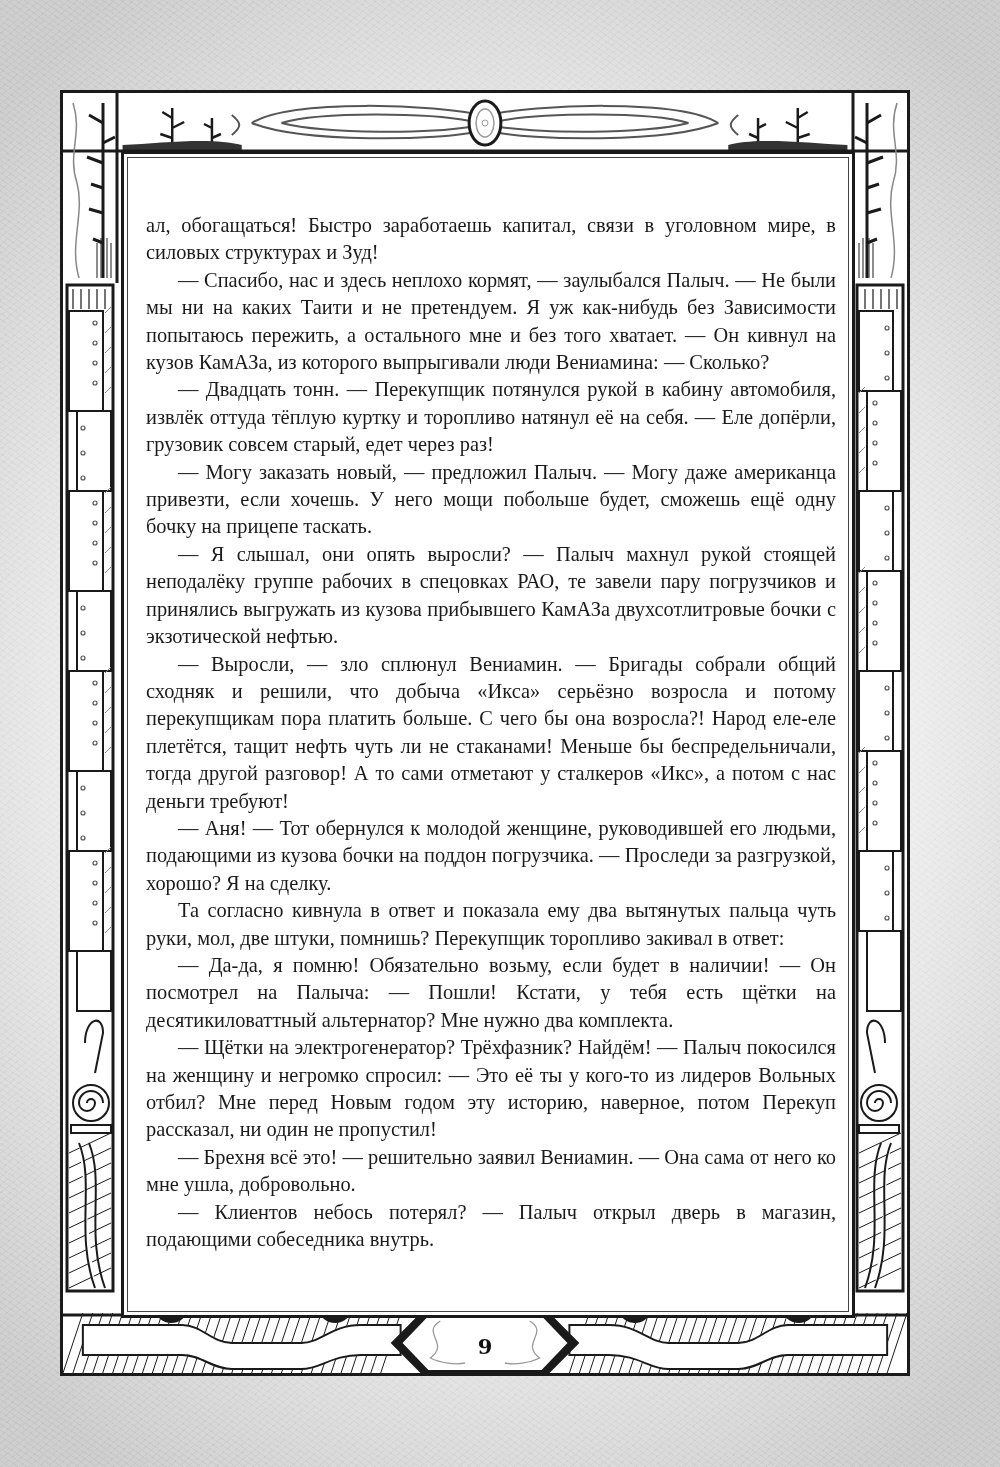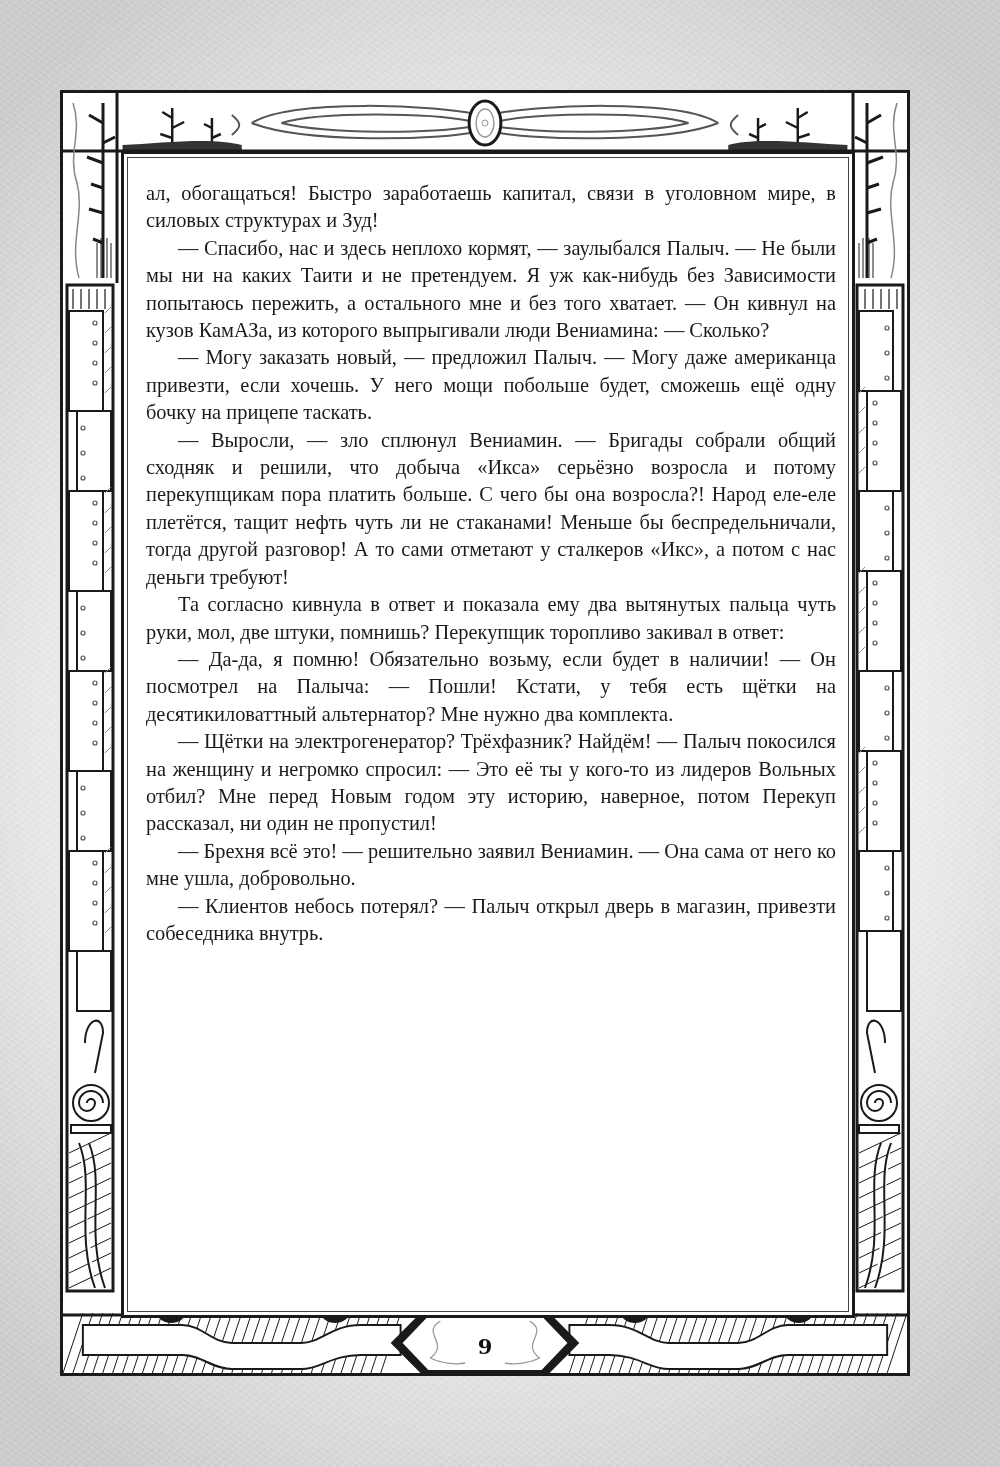--- a/index.html
+++ b/index.html
@@ -49,21 +49,21 @@
     border: 3px solid #1a1a1a; box-sizing: border-box; background: #fff;
     outline: 1px solid #444; outline-offset: -7px;
   }
   .text-body {
     position: absolute; left: 22px; top: 26px; width: 690px;
     font-family: "Liberation Serif", "DejaVu Serif", serif;
     font-size: 20.4px; line-height: 27.4px; color: #1a1a1a;
     text-align: justify; hyphens: manual;
   }
   .text-body p { margin: 0; text-indent: 32px; }
-  .text-body p.noindent { text-indent: 0; }
+  .text-body p.noindent { text-indent: 0; margin-top: 32px; }
 </style>
 </head>
 <body>
 
 <div class="texture"></div>
 
 <div class="frame">
 
   <div class="top-band">
     <svg viewBox="0 0 850 60" preserveAspectRatio="none">
@@ -270,22 +270,25 @@
       </g>
       <line x1="0" y1="2" x2="850" y2="2" stroke="#1a1a1a" stroke-width="3"></line>
     </svg>
     <div class="page-number">9</div>
   </div>
 
   <div class="text-panel">
     <div class="text-body">
       <p class="noindent">ал, обогащаться! Быстро заработаешь капитал, связи в уголовном мире, в силовых структурах и Зуд!</p>
       <p>— Спасибо, нас и здесь неплохо кормят, — заулыбался Палыч. — Не были мы ни на каких Таити и не претендуем. Я уж как-нибудь без Зависимости попытаюсь пережить, а остального мне и без того хва­тает. — Он кивнул на кузов КамАЗа, из которого выпрыгивали люди Вениамина: — Сколько?</p>
+      <p>— Двадцать тонн. — Перекупщик потянулся рукой в кабину авто­мобиля, извлёк оттуда тёплую куртку и торопливо натянул её на себя. — Еле допёрли, грузовик совсем старый, едет через раз!</p>
       <p>— Могу заказать новый, — предложил Палыч. — Могу даже аме­риканца привезти, если хочешь. У него мощи побольше будет, смо­жешь ещё одну бочку на прицепе таскать.</p>
+      <p>— Я слышал, они опять выросли? — Палыч махнул рукой стоящей неподалёку группе рабочих в спецовках РАО, те завели пару погруз­чиков и принялись выгружать из кузова прибывшего КамАЗа двух­сотлитровые бочки с экзотической нефтью.</p>
       <p>— Выросли, — зло сплюнул Вениамин. — Бригады собрали общий сходняк и решили, что добыча «Икса» серьёзно возросла и потому перекупщикам пора платить больше. С чего бы она возросла?! Народ еле-еле плетётся, тащит нефть чуть ли не стаканами! Меньше бы беспредельничали, тогда другой разговор! А то сами отметают у стал­керов «Икс», а потом с нас деньги требуют!</p>
+      <p>— Аня! — Тот обернулся к молодой женщине, руководившей его людьми, подающими из кузова бочки на поддон погрузчика. — Про­следи за разгрузкой, хорошо? Я на сделку.</p>
       <p>Та согласно кивнула в ответ и показала ему два вытянутых паль­ца чуть руки, мол, две штуки, помнишь? Перекупщик торопливо закивал в ответ:</p>
       <p>— Да-да, я помню! Обязательно возьму, если будет в наличии! — Он посмотрел на Палыча: — Пошли! Кстати, у тебя есть щётки на десятикиловаттный альтернатор? Мне нужно два комплекта.</p>
       <p>— Щётки на электрогенератор? Трёхфазник? Найдём! — Палыч покосился на женщину и негромко спросил: — Это её ты у кого-то из лидеров Вольных отбил? Мне перед Новым годом эту историю, навер­ное, потом Перекуп рассказал, ни один не пропустил!</p>
       <p>— Брехня всё это! — решительно заявил Вениамин. — Она сама от него ко мне ушла, добровольно.</p>
-      <p>— Клиентов небось потерял? — Палыч открыл дверь в магазин, привезти собеседника внутрь.</p>
+      <p>— Клиентов небось потерял? — Палыч открыл дверь в магазин, подающими собеседника внутрь.</p>
     </div>
   </div>
 </div>
 
 </body></html>

